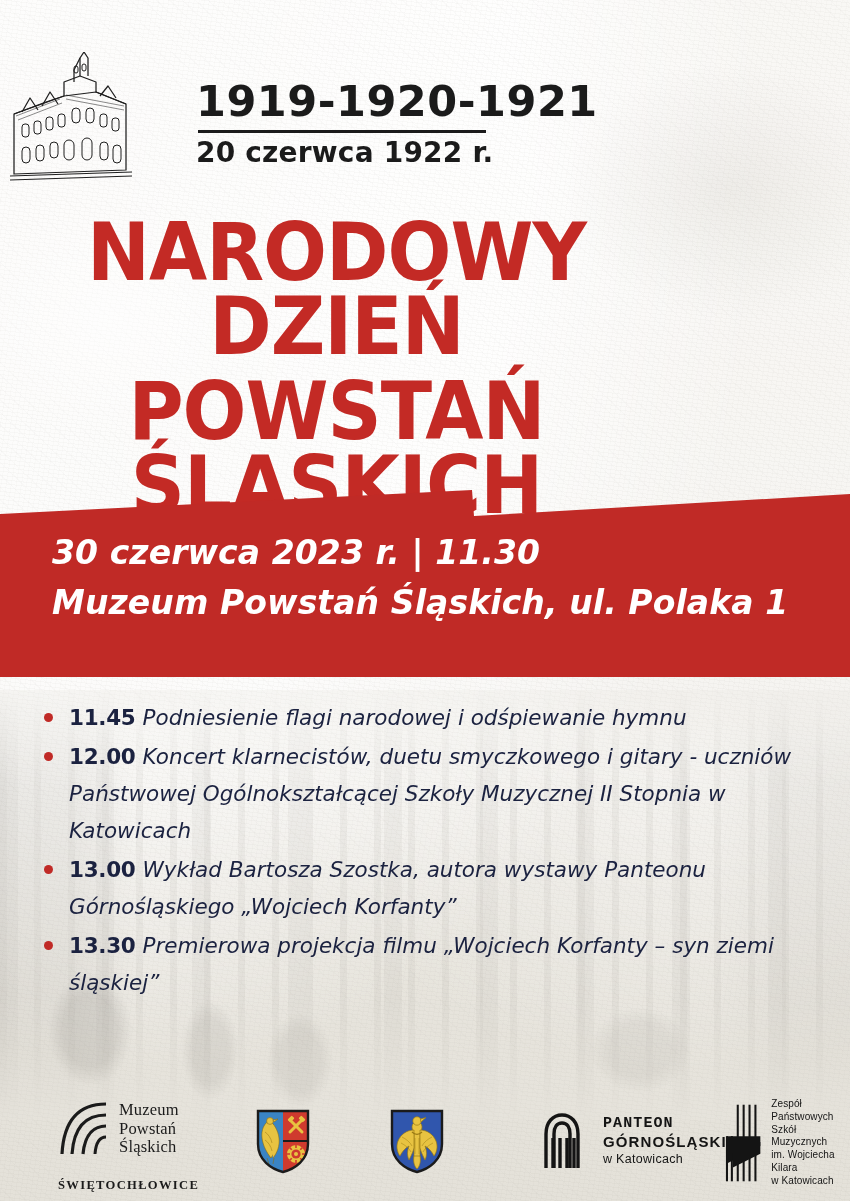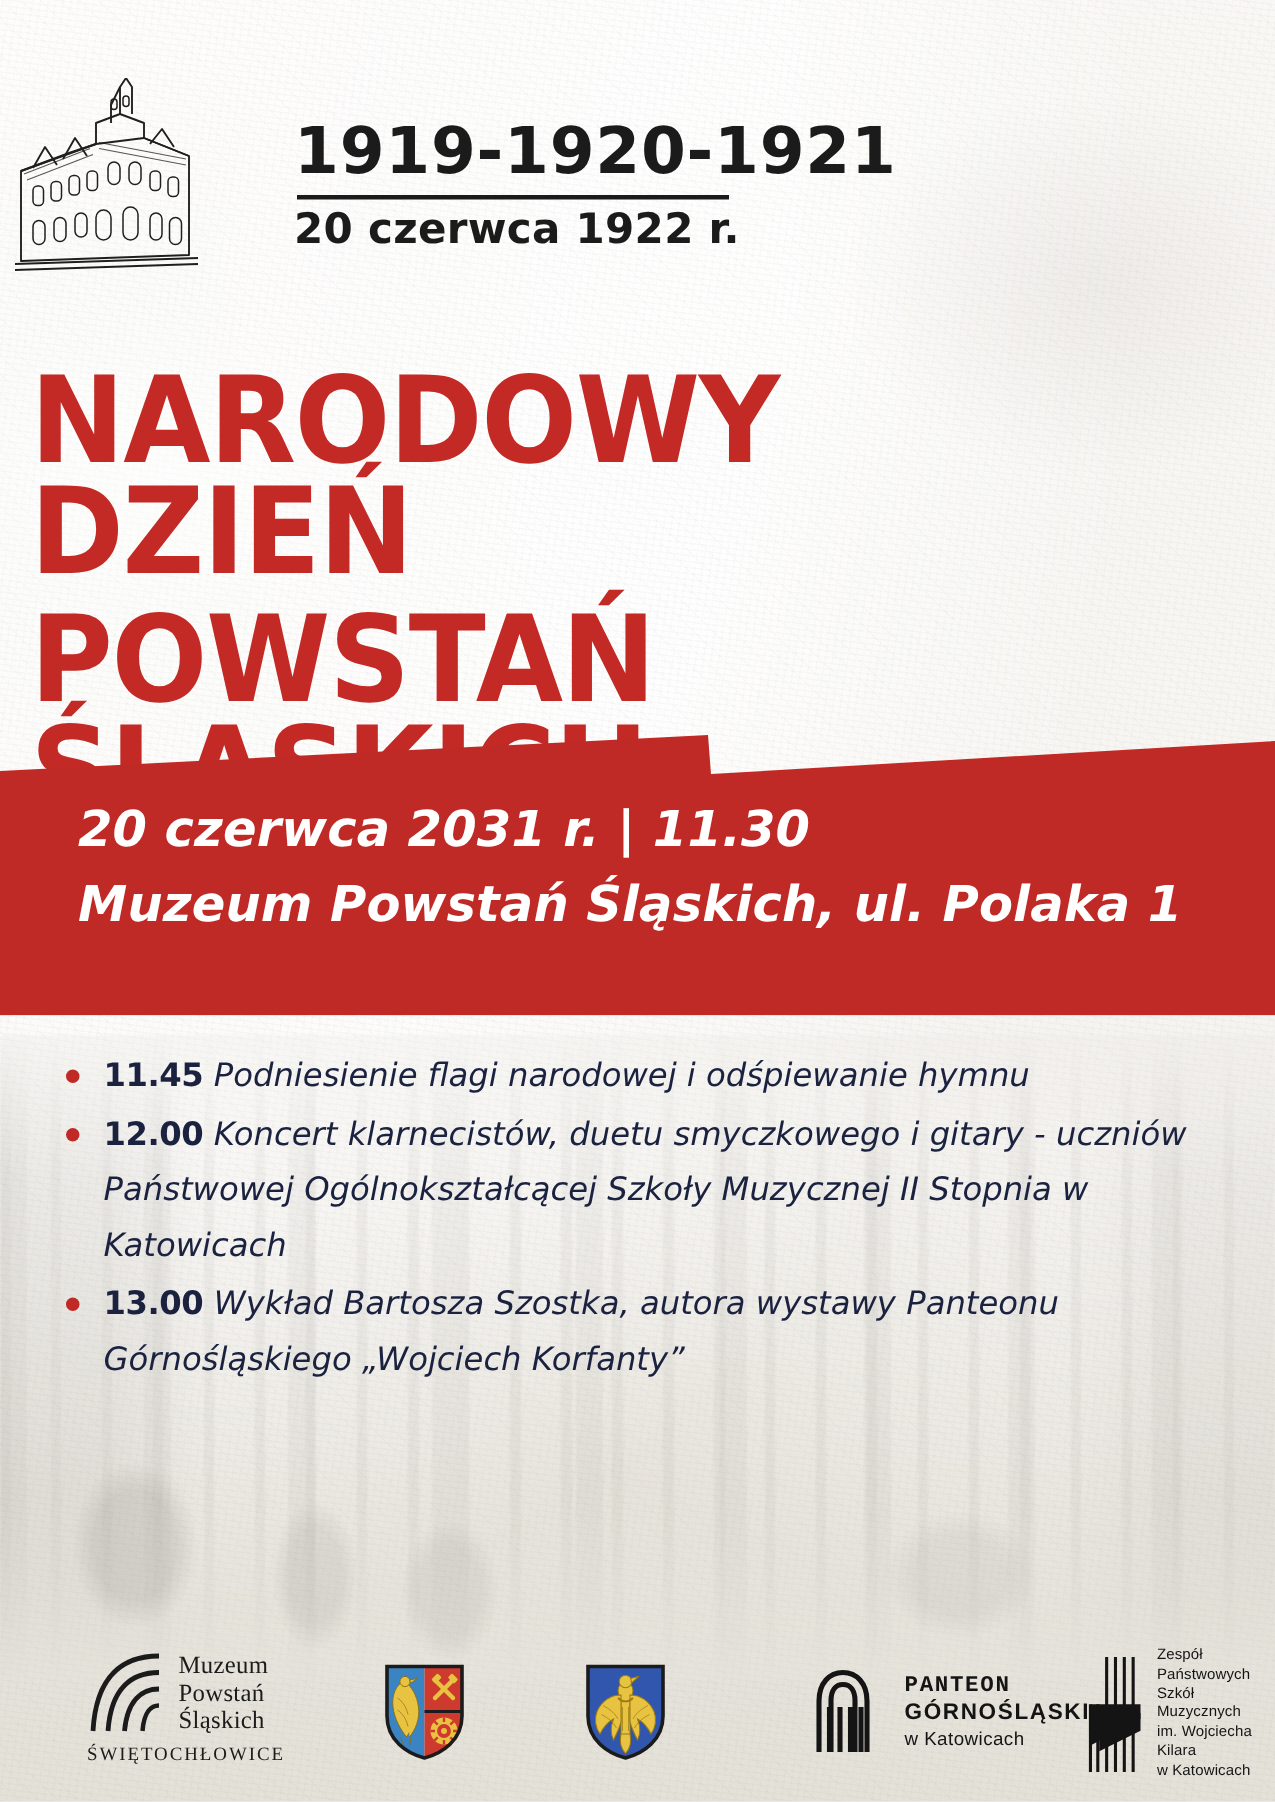--- a/index.html
+++ b/index.html
@@ -52,21 +52,21 @@
     font-family:"DejaVu Sans",sans-serif;font-weight:700;font-size:43px;letter-spacing:.5px;
     color:#1b1b1b;line-height:1;white-space:nowrap;
   }
   .years-rule{height:3px;background:#1b1b1b;margin:7px 0 6px 2px;width:288px;}
   .years-sub{
     font-family:"DejaVu Sans",sans-serif;font-weight:700;font-size:28px;color:#1b1b1b;
     line-height:1;letter-spacing:.2px;white-space:nowrap;
   }
 
   
-  .title-wrap{position:absolute;left:0;top:244px;width:673px;text-align:left;}
+  .title-wrap{position:absolute;left:0;top:216px;width:673px;text-align:center;}
   .title-line{
     font-family:"DejaVu Sans",sans-serif;font-weight:700;color:#C32A25;
     letter-spacing:-1px;line-height:.93;
     transform:scaleX(.94);transform-origin:center;
   }
   .title-1{font-size:80px;}
   .title-2{font-size:80px;margin-top:10px;}
 
   
   .banner{
@@ -100,21 +100,21 @@
   .logo{position:absolute;display:flex;align-items:center;}
 
   .mps{left:46px;top:8px;flex-direction:column;align-items:flex-start;}
   .mps-row{display:flex;align-items:center;gap:9px;}
   .mps-txt{
     font-family:"Liberation Serif",serif;color:#1b1b1b;font-size:16.5px;
     line-height:1.12;letter-spacing:.2px;
   }
   .mps-sub{
     font-family:"Liberation Serif",serif;color:#1b1b1b;font-size:12.6px;
-    letter-spacing:1.3px;margin-top:4px;
+    letter-spacing:1.3px;margin-top:20px;font-weight:bold;
   }
 
   .crest{position:absolute;}
   .crest.c1{left:243px;top:16px;}
   .crest.c2{left:377px;top:16px;}
 
   .panteon{left:517px;top:18px;gap:12px;}
   .pan-txt{line-height:1.16;}
   .pan-t1{font-family:Liberation Mono, monospace;font-weight:700;font-size:15px;letter-spacing:1.1px;color:#141414;}
   .pan-t2{font-family:"Liberation Sans",sans-serif;font-weight:700;font-size:15px;letter-spacing:1.1px;color:#141414;}
@@ -190,21 +190,21 @@
     </div>
   </div>
 
   <div class="title-wrap">
     <div class="title-line title-1">NARODOWY DZIEŃ</div>
     <div class="title-line title-2">POWSTAŃ ŚLĄSKICH</div>
   </div>
 
   <div class="banner">
     <div class="banner-inner">
-      <div class="banner-line">20 czerwca 2031 r. | 11.30</div>
+      <div class="banner-line">30 czerwca 2023 r. | 11.30</div>
       <div class="banner-line">Muzeum Powstań Śląskich, ul. Polaka 1</div>
     </div>
   </div>
 
   <div class="programme">
 
     <div class="p-item">
       <span class="bullet"></span>
       <div class="p-body">
         <span class="p-time">11.45</span><span class="p-text">Podniesienie flagi narodowej i odśpiewanie hymnu</span>
@@ -219,20 +219,26 @@
     </div>
 
 
     <div class="p-item">
       <span class="bullet"></span>
       <div class="p-body">
         <span class="p-time">13.00</span><span class="p-text">Wykład Bartosza Szostka, autora wystawy Panteonu Górnośląskiego „Wojciech Korfanty”</span>
       </div>
     </div>
 
+    <div class="p-item">
+      <span class="bullet"></span>
+      <div class="p-body">
+        <span class="p-time">13.30</span><span class="p-text">Premierowa projekcja filmu „Wojciech Korfanty – syn ziemi śląskiej”</span>
+      </div>
+    </div>
 
   </div>
 
   <div class="footer">
 
     <div class="logo mps">
       <div class="mps-row">
         <svg width="52" height="58" viewBox="0 0 52 58">
           <g fill="none" stroke="#1b1b1b" stroke-linecap="butt">
             <path d="M48 4 C24 4 6 17 4 54" stroke-width="3.2"></path>

